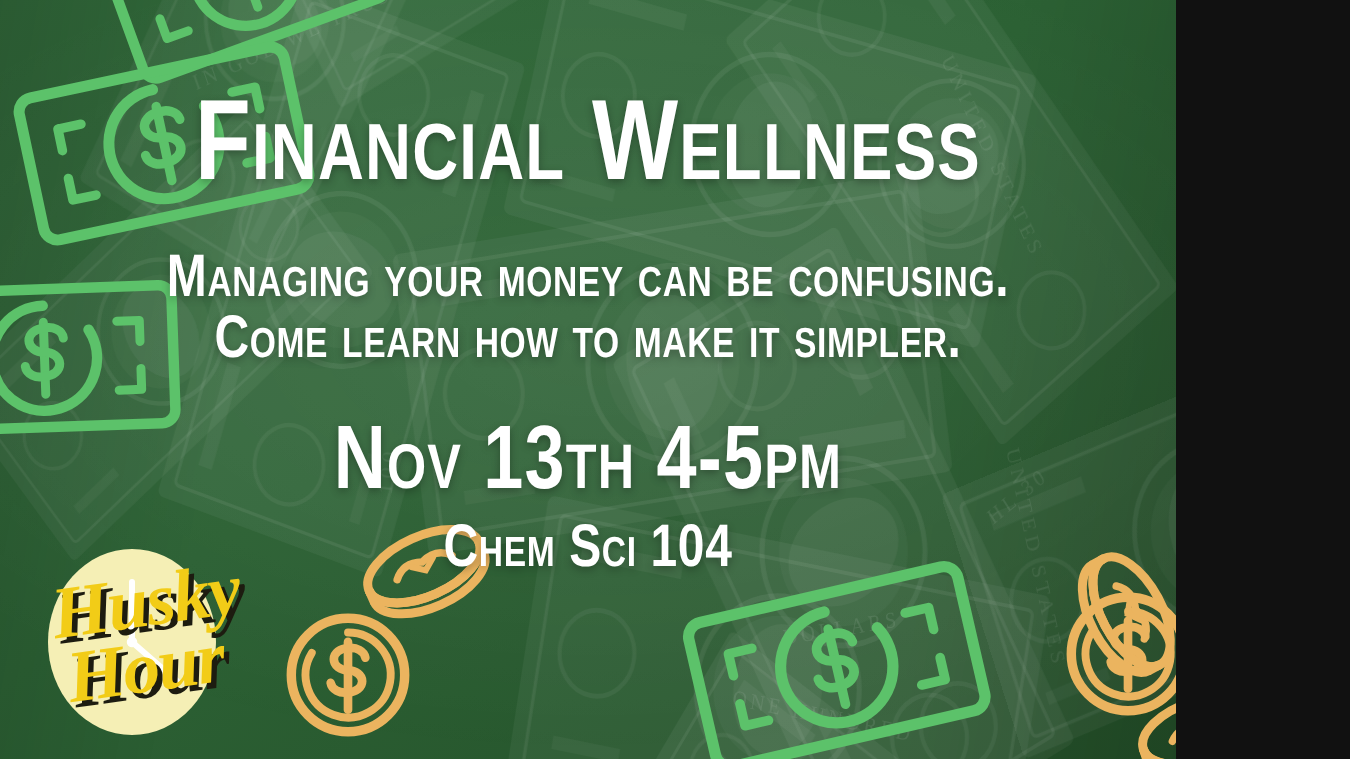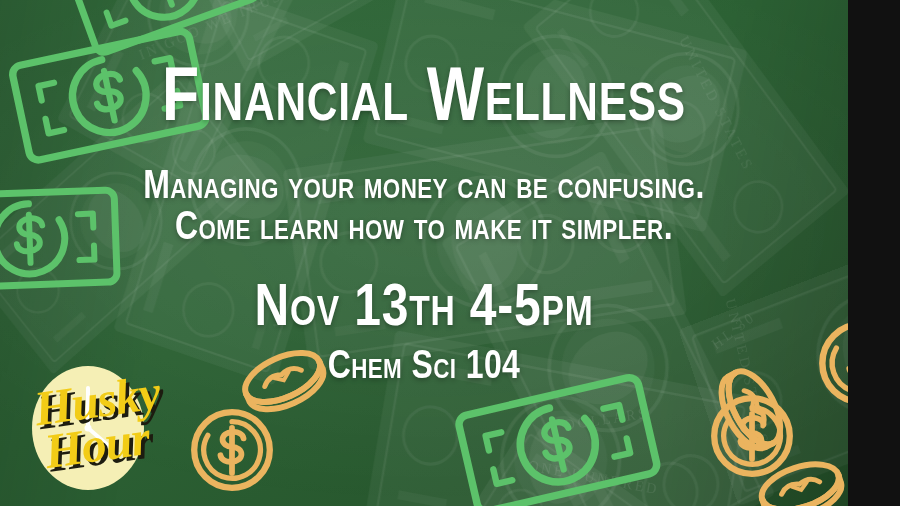--- a/index.html
+++ b/index.html
@@ -1,17 +1,17 @@
 <!DOCTYPE html>
 <html><head>
 <meta charset="utf-8">
 <style>
   html,body{margin:0;padding:0;background:#111;}
   #poster{
-    position:relative;width:848px;height:506px;overflow:hidden;
+    position:relative;width:784px;height:506px;overflow:hidden;
     background:#0369a1;
     font-family:"Liberation Sans",sans-serif;
     user-select:none;
   }
 
   
   .tex{position:absolute;inset:0;pointer-events:none;}
   .tex svg{width:100%;height:100%;display:block;}
 
   .vign{position:absolute;inset:0;pointer-events:none;

